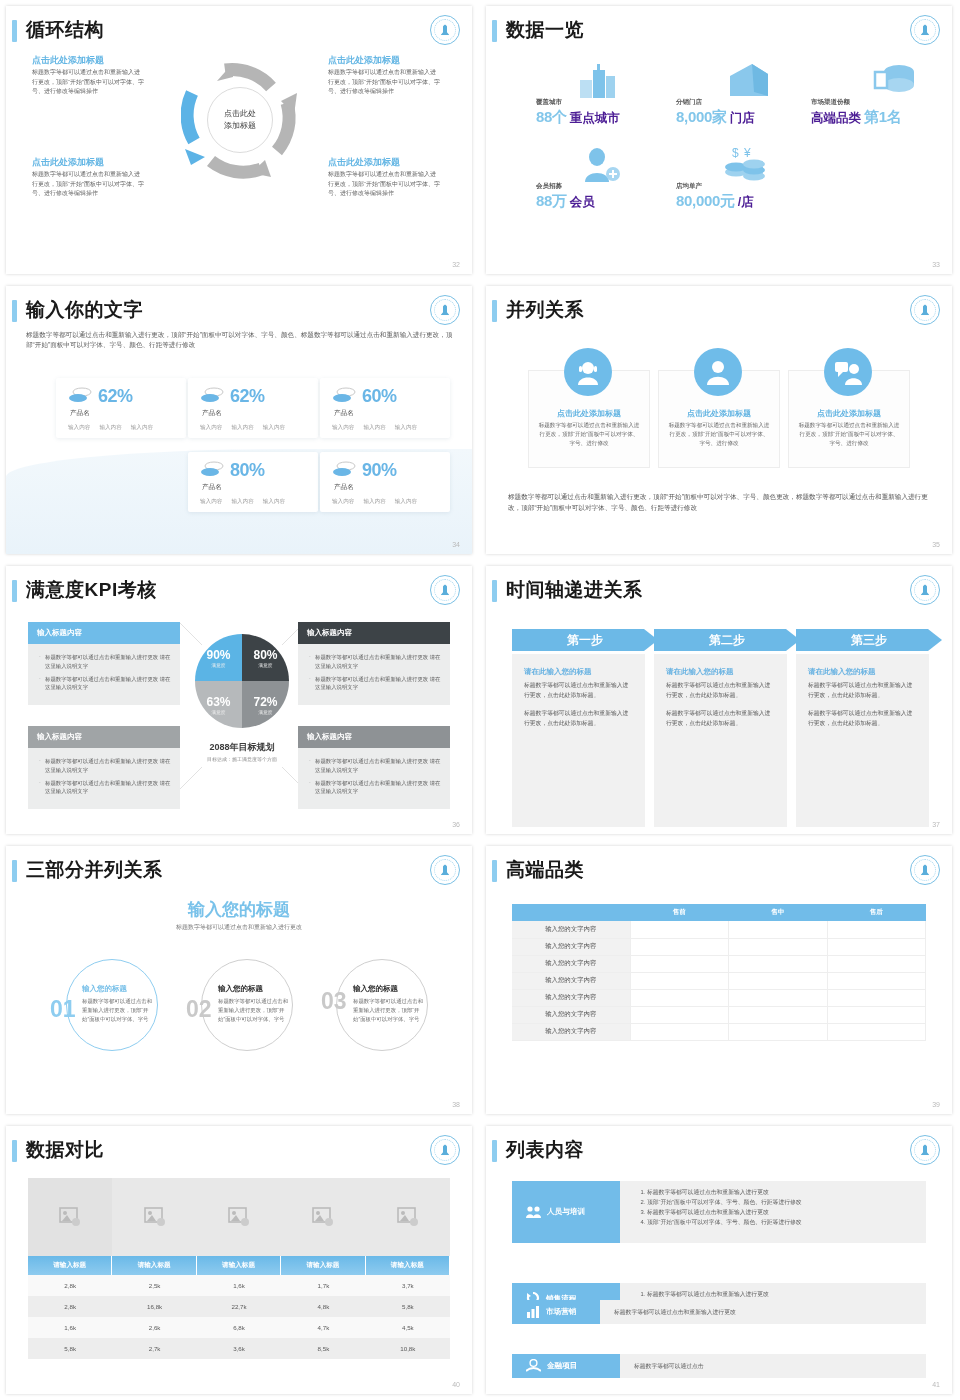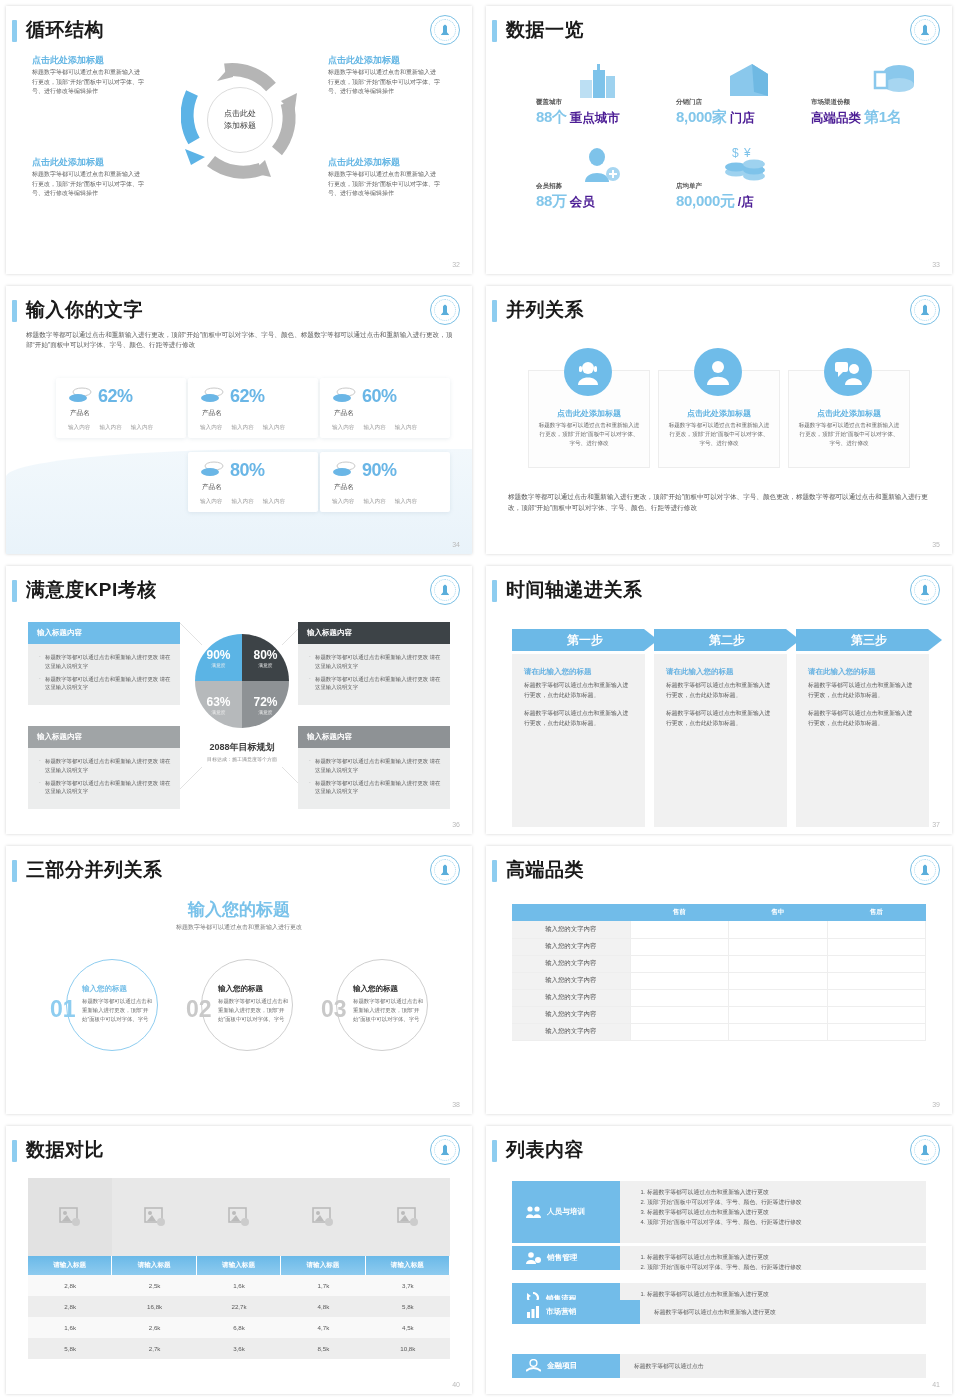--- a/index.html
+++ b/index.html
@@ -526,21 +526,21 @@
   </div>
 
   <div class="ccircle" style="left:195px;top:113px"></div>
   <div class="cnum" style="left:180px;top:150px">02</div>
   <div class="ctxt" style="left:212px;top:138px">
     <div class="t">输入您的标题</div>
     <div class="b">标题数字等都可以通过点击和重新输入进行更改，顶部“开始”面板中可以对字体、字号</div>
   </div>
 
   <div class="ccircle" style="left:330px;top:113px"></div>
-  <div class="cnum" style="left:315px;top:150px">03</div>
+  <div class="cnum" style="left:315px;top:142px">03</div>
   <div class="ctxt" style="left:347px;top:138px">
     <div class="t">输入您的标题</div>
     <div class="b">标题数字等都可以通过点击和重新输入进行更改，顶部“开始”面板中可以对字体、字号</div>
   </div>
   <div class="pagenum">38</div>
 </div>
     </div>
 
 <div class="slide">
       <div class="canvas">
@@ -720,55 +720,39 @@
     <div class="cnt">
             <ol>
       <li>标题数字等都可以通过点击和重新输入进行更改</li>
       <li>顶部“开始”面板中可以对字体、字号、颜色、行距等进行修改</li>
       <li>标题数字等都可以通过点击和重新输入进行更改</li>
       <li>顶部“开始”面板中可以对字体、字号、颜色、行距等进行修改</li>
             </ol>
           </div>
   </div>
 
-  <div class="lrow" style="left:26px;top:120px;width:414px;height:24px">
+
+  <div class="lrow" style="left:26px;top:157px;width:414px;height:32px">
     <div class="tag" style="width:108px">
-      <span><svg width="15" height="13" viewBox="0 0 15 13">
-                <circle cx="5" cy="4" r="2.8" fill="#fff"></circle>
-                <path d="M0,13 C0,7.5 10,7.5 10,13 Z" fill="#fff"></path>
-                <circle cx="12" cy="9" r="3" fill="#fff"></circle>
-              </svg></span>
-      <span>销售管理</span>
+      <span><svg width="14" height="13" viewBox="0 0 14 13">
+                <path d="M7,1 A5,5 0 1 1 2.4,4" fill="none" stroke="#fff" stroke-width="2.2"></path>
+                <polygon points="1,1 5,4 1,6" fill="#fff"></polygon>
+              </svg></span>
+      <span>销售流程</span>
           </div>
     <div class="cnt">
             <ol>
       <li>标题数字等都可以通过点击和重新输入进行更改</li>
       <li>顶部“开始”面板中可以对字体、字号、颜色、行距等进行修改</li>
             </ol>
           </div>
   </div>
 
-  <div class="lrow" style="left:26px;top:157px;width:414px;height:32px">
-    <div class="tag" style="width:108px">
-      <span><svg width="14" height="13" viewBox="0 0 14 13">
-                <path d="M7,1 A5,5 0 1 1 2.4,4" fill="none" stroke="#fff" stroke-width="2.2"></path>
-                <polygon points="1,1 5,4 1,6" fill="#fff"></polygon>
-              </svg></span>
-      <span>销售流程</span>
-          </div>
-    <div class="cnt">
-            <ol>
-      <li>标题数字等都可以通过点击和重新输入进行更改</li>
-      <li>顶部“开始”面板中可以对字体、字号、颜色、行距等进行修改</li>
-            </ol>
-          </div>
-  </div>
-
   <div class="lrow" style="left:26px;top:174px;width:414px;height:24px">
-    <div class="tag" style="width:128px">
+    <div class="tag" style="width:88px">
       <span><svg width="14" height="13" viewBox="0 0 14 13">
                 <rect x="1" y="7" width="3" height="6" fill="#fff"></rect>
                 <rect x="5.5" y="4" width="3" height="9" fill="#fff"></rect>
                 <rect x="10" y="1" width="3" height="12" fill="#fff"></rect>
               </svg></span>
       <span>市场营销</span>
           </div>
     <div class="cnt" style="display:flex;align-items:center">
       <p>标题数字等都可以通过点击和重新输入进行更改</p>
           </div>

